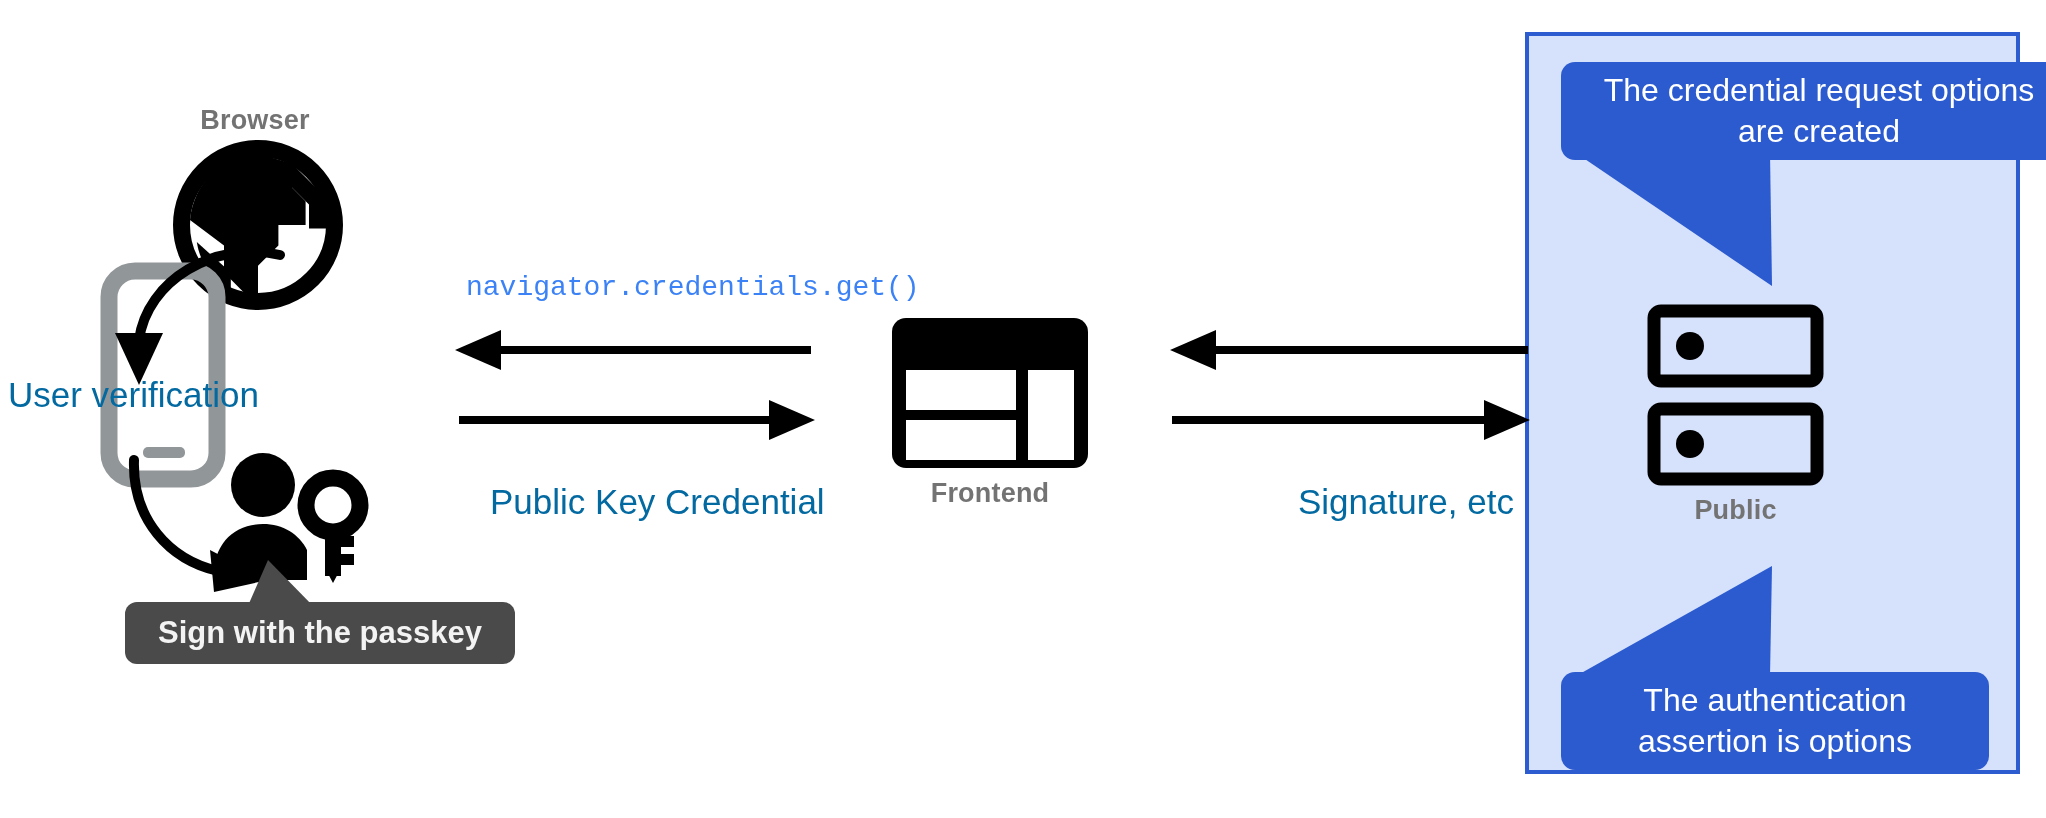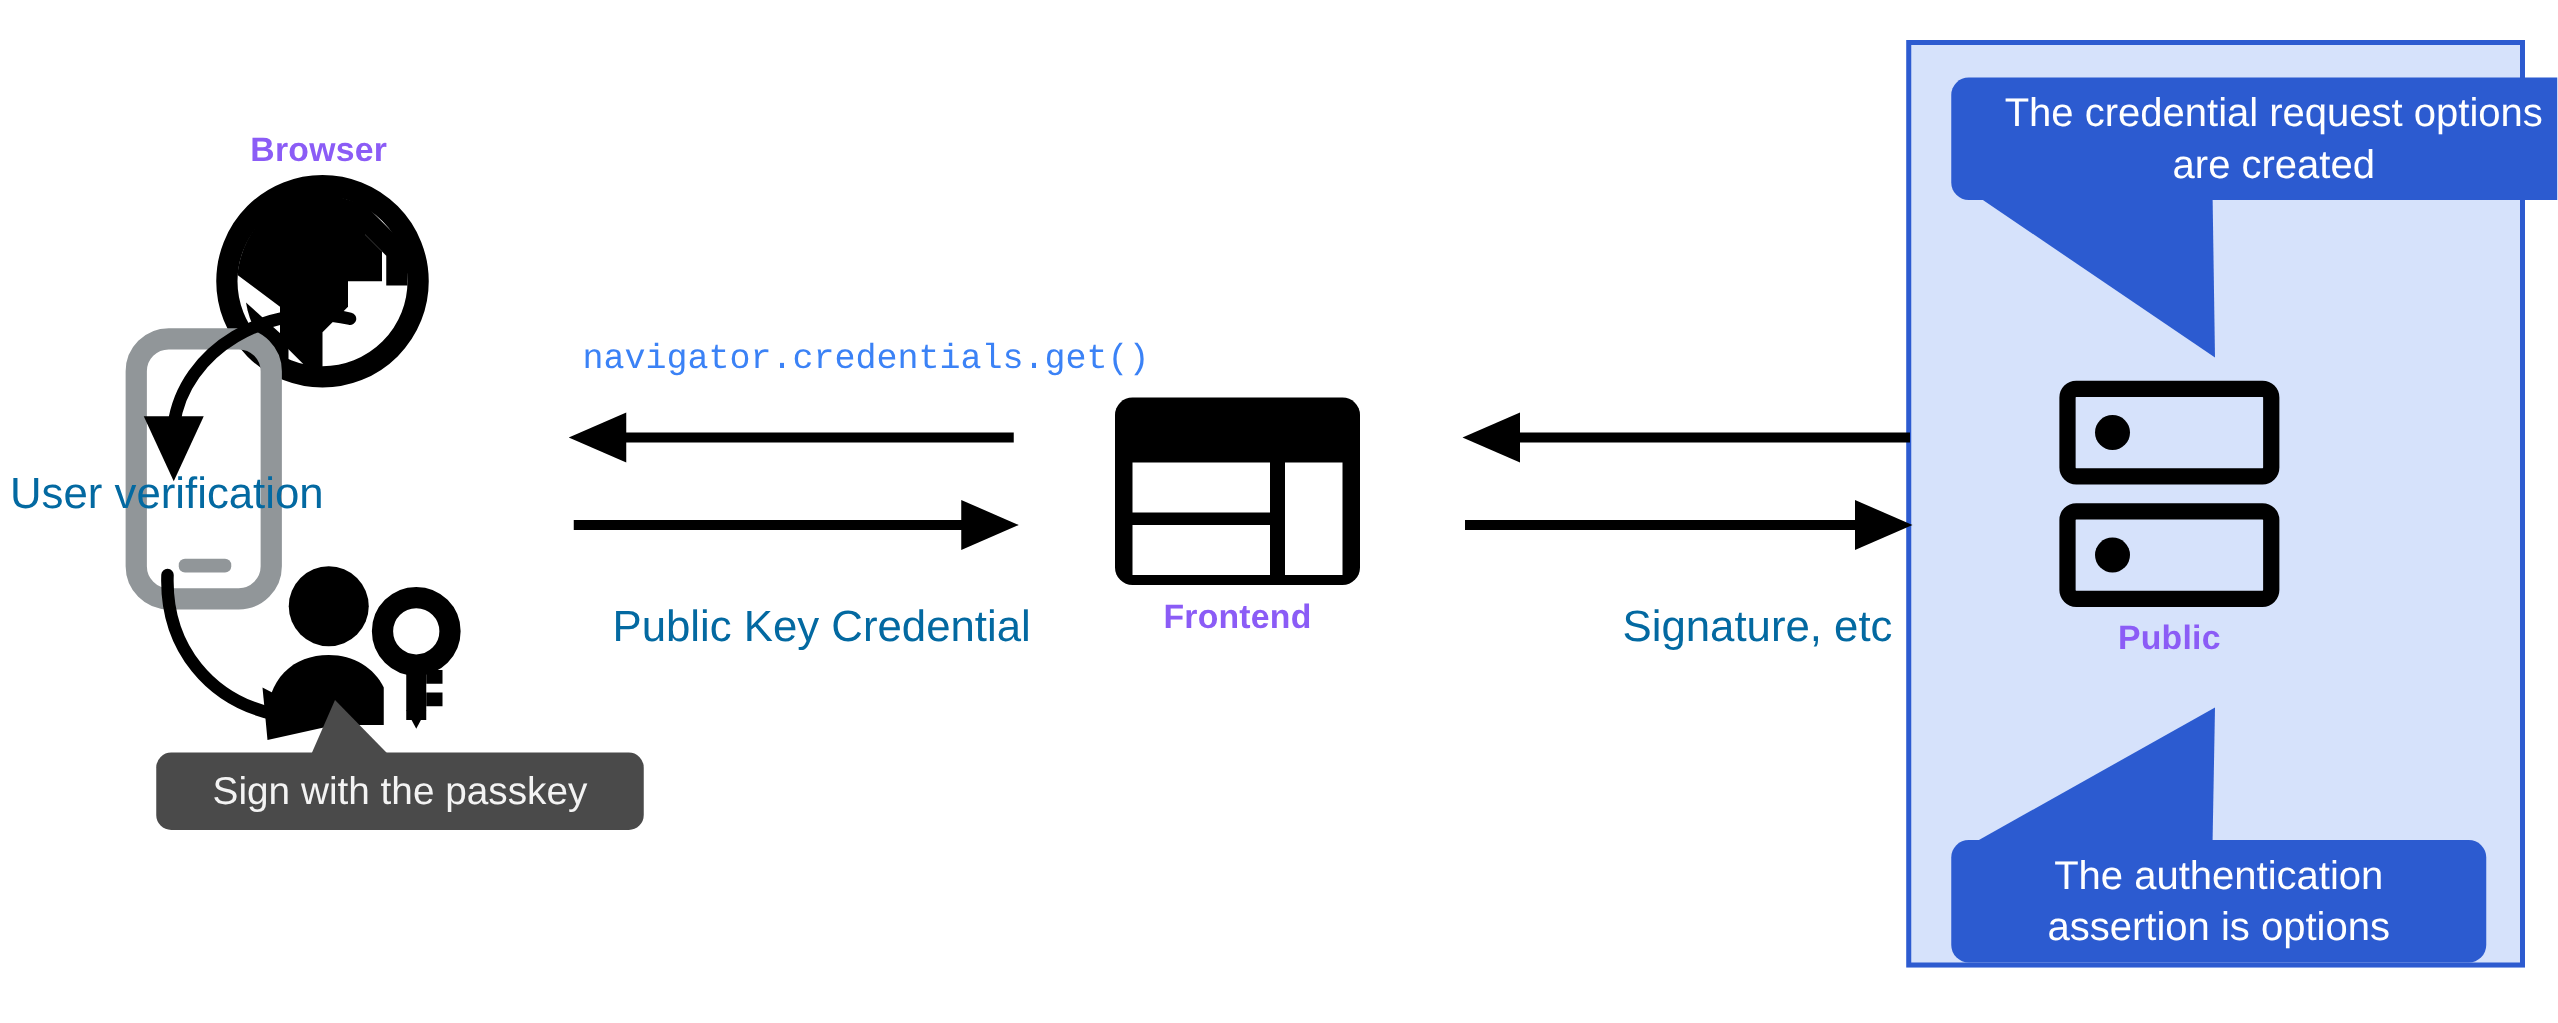--- a/index.html
+++ b/index.html
@@ -18,21 +18,21 @@
     background: #ffffff;
     overflow: hidden;
   }
   .abs { position: absolute; }
 
   
   .label-bold {
     font-family: "Liberation Sans", sans-serif;
     font-weight: 700;
     font-size: 27px;
-    color: #8b5cf6;
+    color: #737373;
     letter-spacing: 0.2px;
     text-align: center;
     white-space: nowrap;
   }
   .label-plain {
     font-family: "Liberation Sans", sans-serif;
     font-weight: 400;
     font-size: 35px;
     color: #0369a1;
     white-space: nowrap;
@@ -77,21 +77,21 @@
     align-items: center;
     justify-content: center;
     padding: 14px 20px;
     box-sizing: border-box;
   }
   .callout-dark {
     background: #4a4a4a;
     border-radius: 12px;
     color: #f3f3f3;
     font-family: "Liberation Sans", sans-serif;
-    font-weight: 400;
+    font-weight: 700;
     font-size: 31px;
     text-align: center;
     display: flex;
     align-items: center;
     justify-content: center;
     padding: 10px 26px;
     box-sizing: border-box;
     white-space: nowrap;
   }
   svg { display: block; overflow: visible; }

